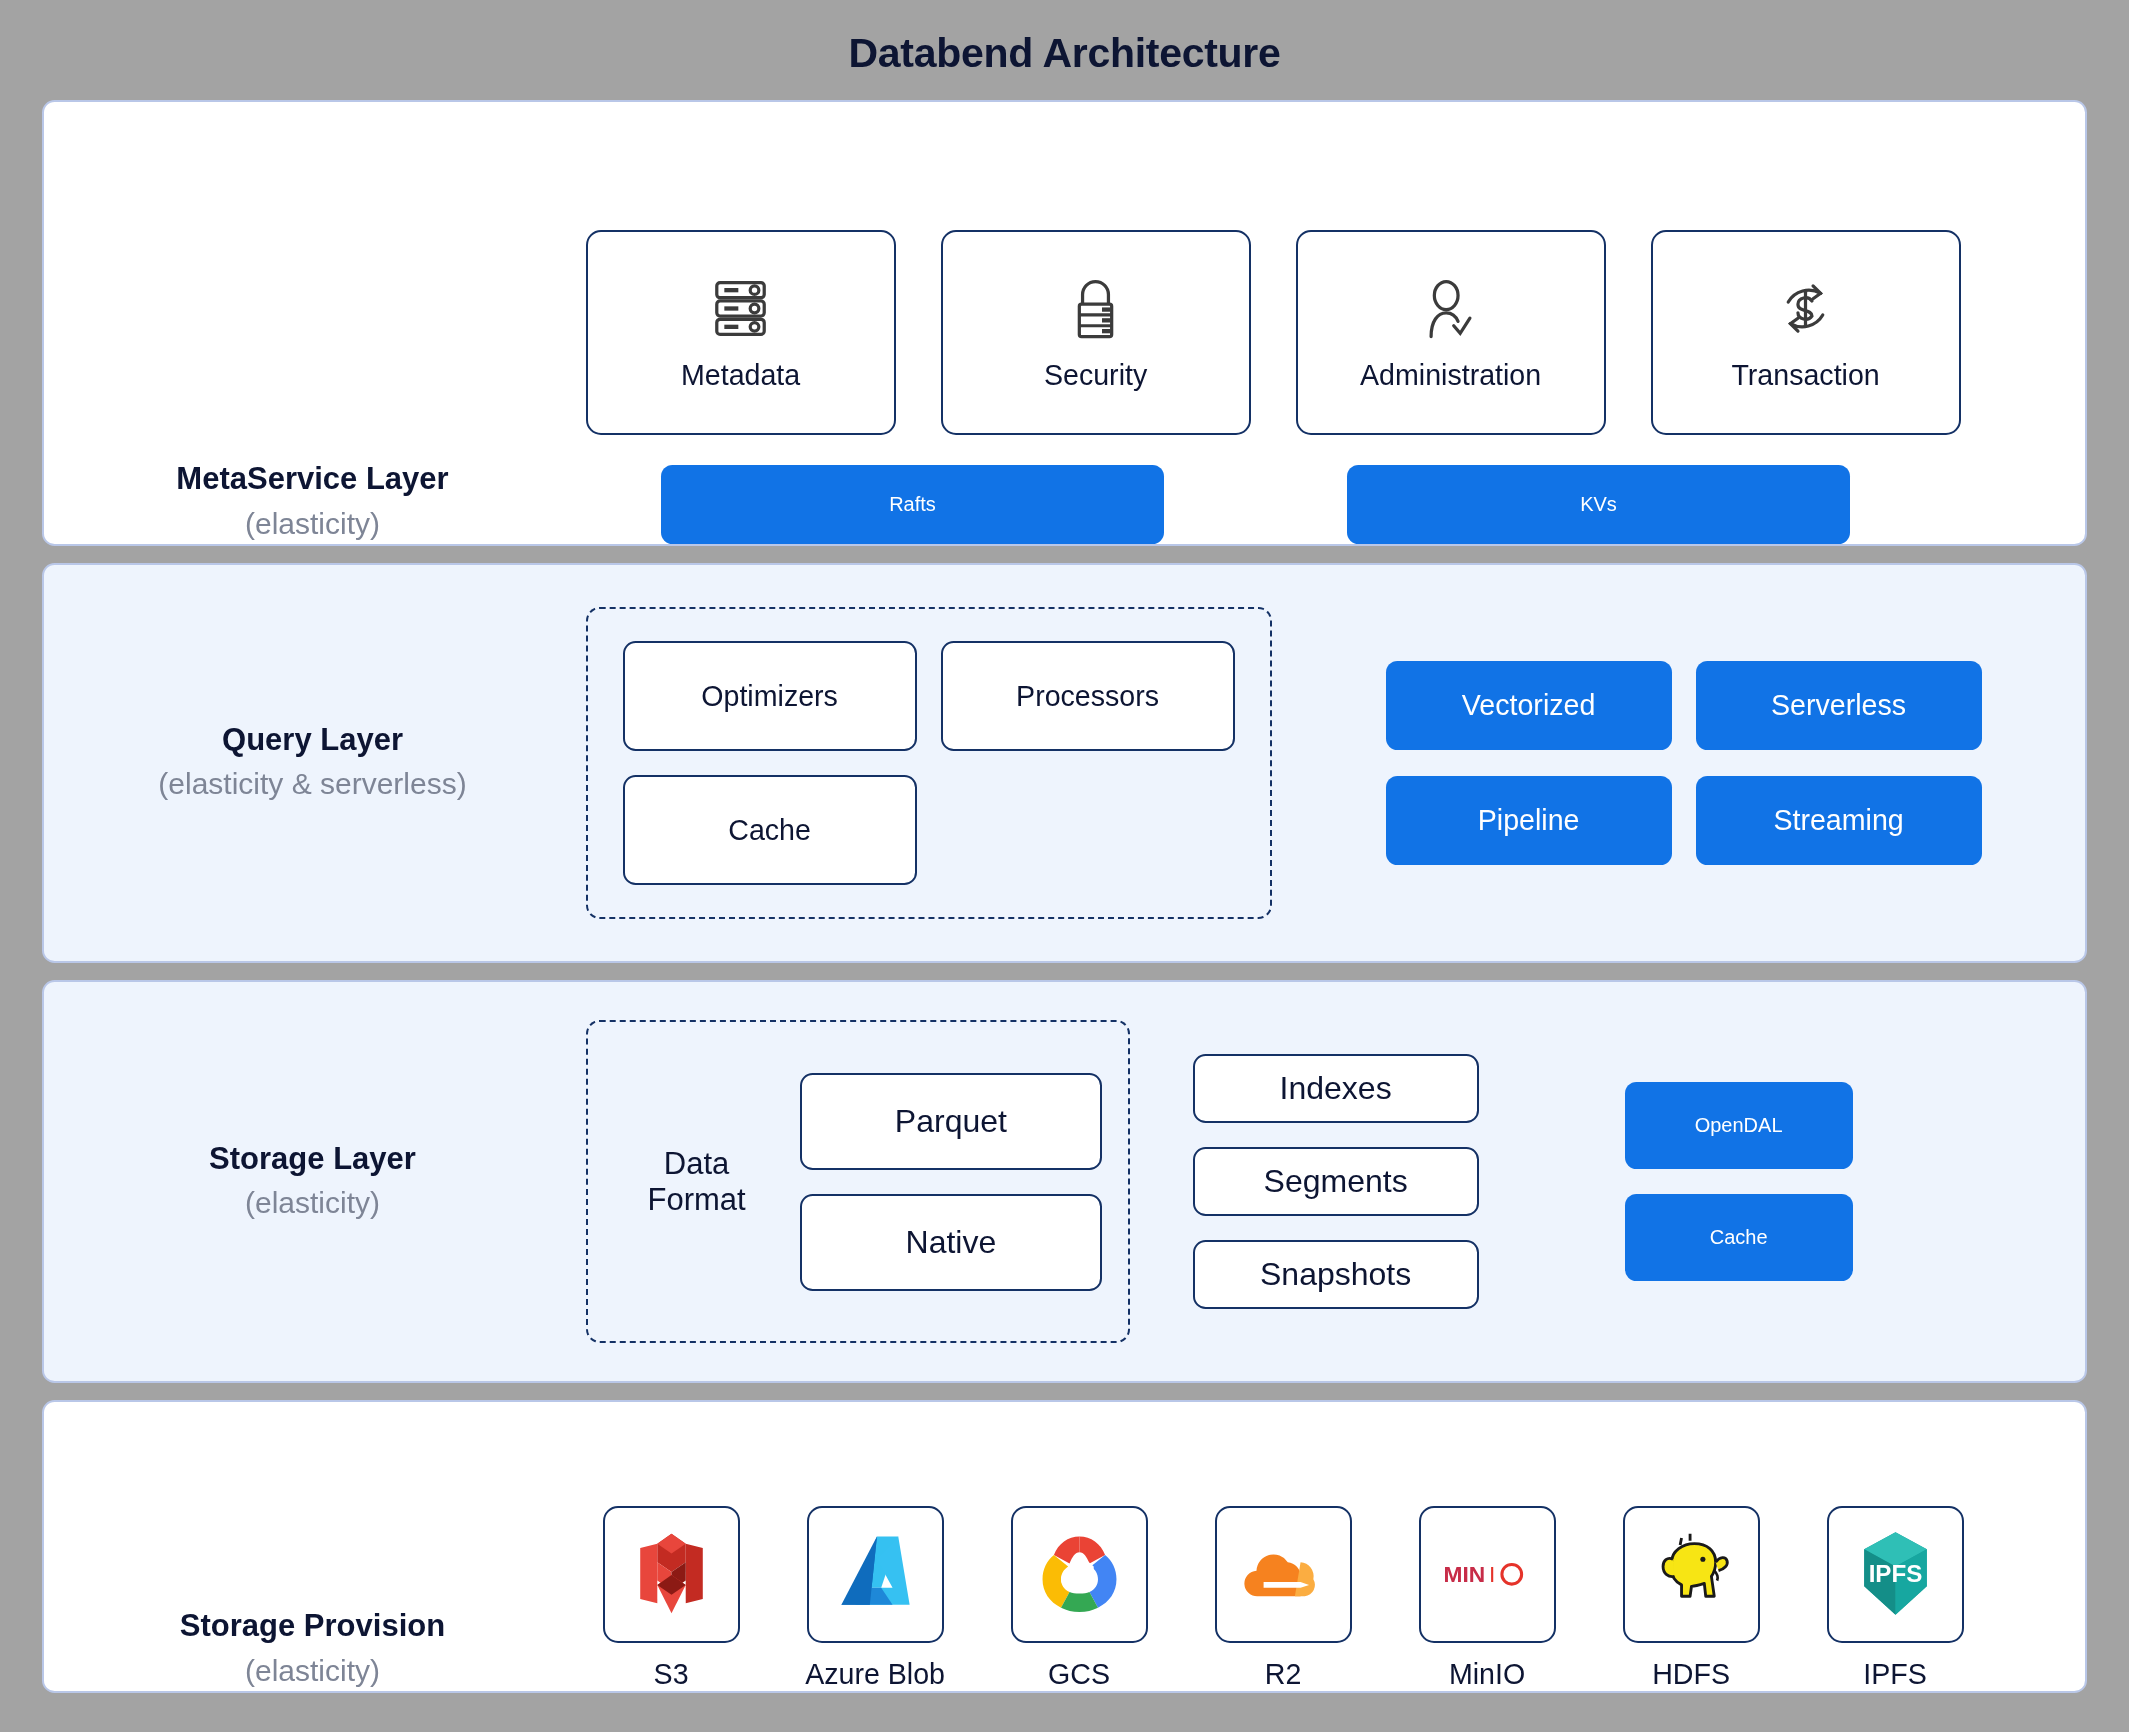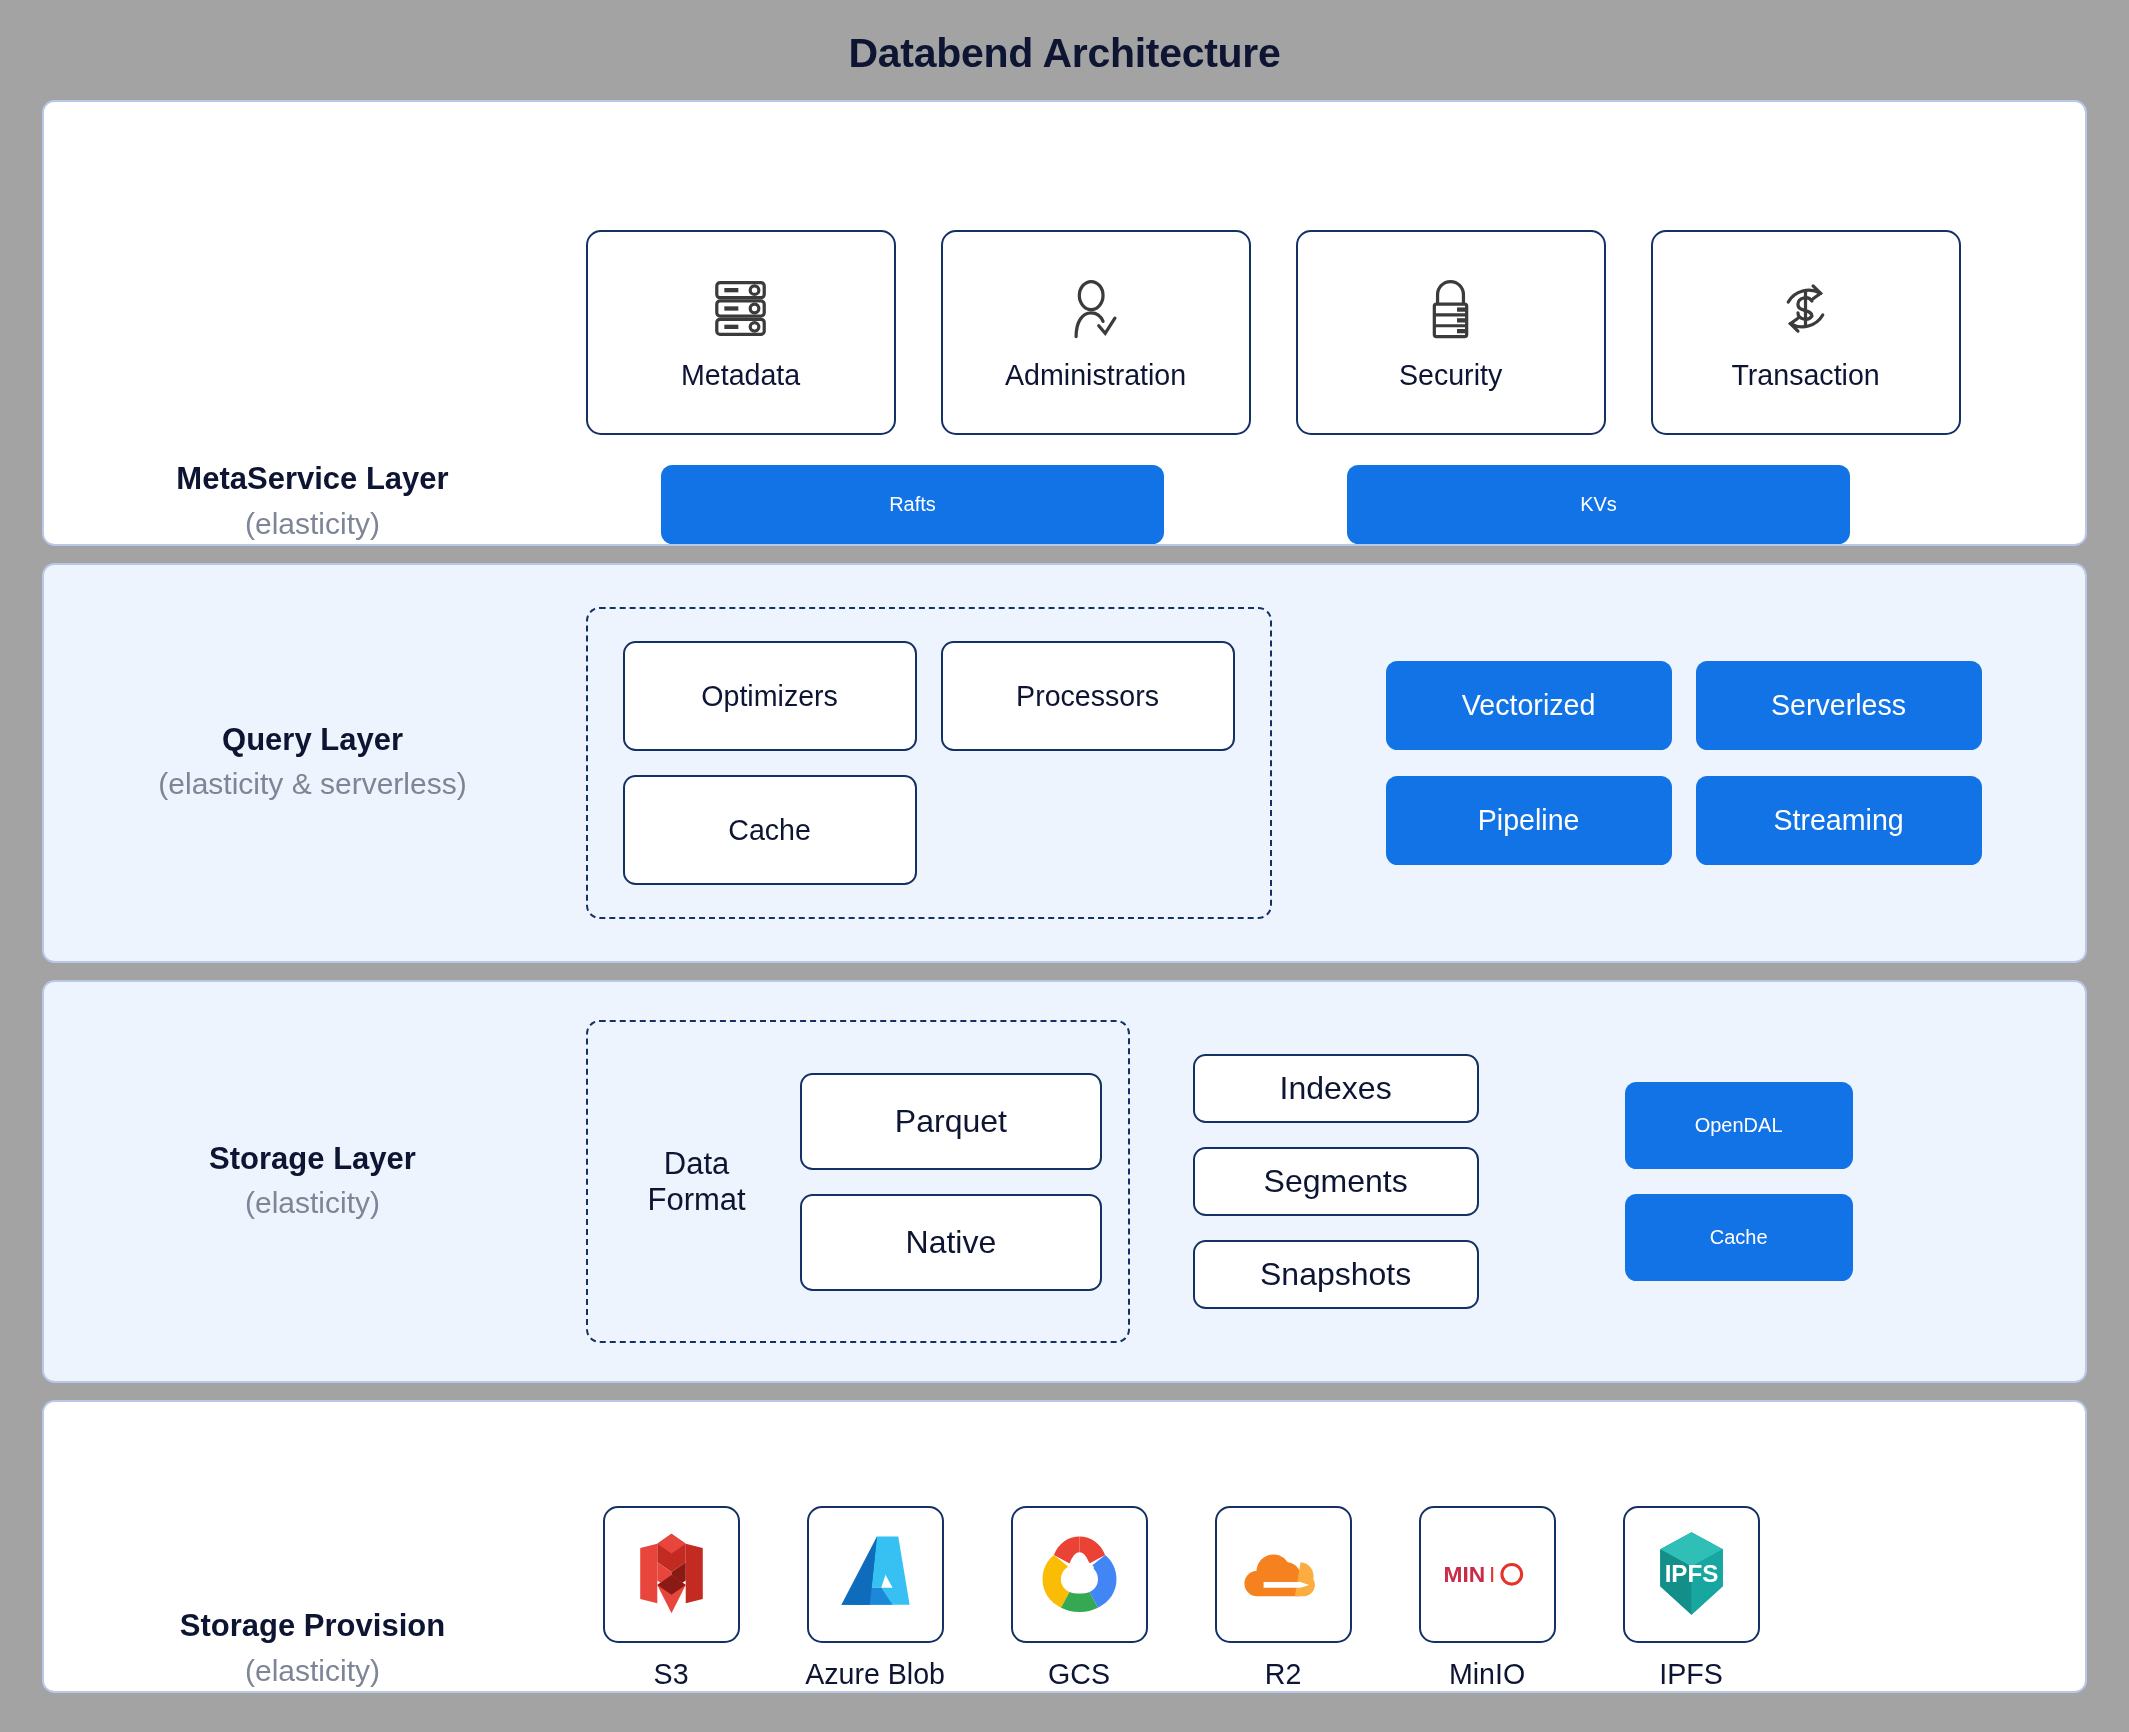--- a/index.html
+++ b/index.html
@@ -225,47 +225,47 @@
                 <circle cx="45" cy="15" r="4"></circle>
                 <circle cx="45" cy="32" r="4"></circle>
                 <circle cx="45" cy="49" r="4"></circle>
               </svg>
             </span>
             <span class="cap">Metadata</span>
           </div>
 
           <div class="meta-card">
             <span>
-              <svg class="meta-icon" viewBox="0 0 64 64" fill="none" stroke="#3b3b3b" stroke-width="3" stroke-linecap="round">
-                <ellipse cx="28" cy="20" rx="11" ry="13"></ellipse>
-                <path d="M14 58 C14 44 20 36 28 36 C33 36 37 39 39 44"></path>
-                <polyline points="35,48 41,55 50,41"></polyline>
-              </svg>
-            </span>
-            <span class="cap">Administration</span>
-          </div>
-
-          <div class="meta-card">
-            <span>
               <svg class="meta-icon" viewBox="0 0 64 64" fill="none" stroke="#3b3b3b" stroke-width="3">
                 <path d="M20 28 V19 a12 12 0 0 1 24 0 V28"></path>
                 <rect x="17" y="28" width="30" height="30" rx="2"></rect>
                 <line x1="17" y1="38" x2="47" y2="38"></line>
                 <line x1="17" y1="48" x2="47" y2="48"></line>
                 <line x1="38" y1="33" x2="46" y2="33" stroke-width="4"></line>
                 <line x1="38" y1="43" x2="46" y2="43" stroke-width="4"></line>
                 <line x1="38" y1="53" x2="46" y2="53" stroke-width="4"></line>
               </svg>
             </span>
             <span class="cap">Security</span>
           </div>
 
           <div class="meta-card">
             <span>
               <svg class="meta-icon" viewBox="0 0 64 64" fill="none" stroke="#3b3b3b" stroke-width="3" stroke-linecap="round">
+                <ellipse cx="28" cy="20" rx="11" ry="13"></ellipse>
+                <path d="M14 58 C14 44 20 36 28 36 C33 36 37 39 39 44"></path>
+                <polyline points="35,48 41,55 50,41"></polyline>
+              </svg>
+            </span>
+            <span class="cap">Administration</span>
+          </div>
+
+          <div class="meta-card">
+            <span>
+              <svg class="meta-icon" viewBox="0 0 64 64" fill="none" stroke="#3b3b3b" stroke-width="3" stroke-linecap="round">
                 <path d="M46 18 A22 22 0 0 0 16 26"></path>
                 <path d="M18 46 A22 22 0 0 0 48 38"></path>
                 <polyline points="39,11 46,18 39,23" fill="none"></polyline>
                 <polyline points="25,53 18,46 25,41" fill="none"></polyline>
                 <path d="M38 25 a7 6 0 0 0 -13 3 c0 8 13 4 13 11 a7 6 0 0 1 -13 -3"></path>
                 <line x1="32" y1="17" x2="32" y2="47"></line>
               </svg>
             </span>
             <span class="cap">Transaction</span>
           </div>
@@ -411,20 +411,35 @@
               <svg viewBox="0 0 120 50">
                 <text x="2" y="36" font-family="Liberation Sans, sans-serif" font-size="30" font-weight="bold" fill="#c72c48">MIN</text>
                 <text x="62" y="36" font-family="Liberation Sans, sans-serif" font-size="30" fill="#e5332a">I</text>
                 <circle cx="92" cy="26" r="13" fill="none" stroke="#e5332a" stroke-width="4"></circle>
               </svg>
             </span>
           </div>
           <div class="prov-cap">MinIO</div>
         </div>
 
+        <div class="prov-item">
+          <div class="prov-tile">
+            <span>
+              <svg viewBox="0 0 64 64">
+                <path d="M18 24 c0 -8 8 -13 16 -13 c9 0 15 5 15 13 c0 4 -1 7 -3 10 l2 14 h-6 l-1 -9 c-3 1 -6 2 -9 2 l-1 7 h-6 l0 -8 c-4 -2 -7 -6 -7 -11 Z" fill="#f7e514" stroke="#1a1a1a" stroke-width="2" stroke-linejoin="round"></path>
+                <path d="M19 22 c-4 -2 -7 1 -7 5 c0 5 4 8 8 7" fill="#f7e514" stroke="#1a1a1a" stroke-width="2"></path>
+                <path d="M49 24 c3 -4 7 -4 8 -1 c1 3 -2 6 -6 7" fill="#f7e514" stroke="#1a1a1a" stroke-width="2"></path>
+                <circle cx="40" cy="22" r="1.8" fill="#1a1a1a"></circle>
+                <path d="M48 30 c2 2 3 5 2 7" fill="none" stroke="#1a1a1a" stroke-width="2"></path>
+                <path d="M24 12 l1 -5 M31 9 l0 -5" stroke="#1a1a1a" stroke-width="2"></path>
+              </svg>
+            </span>
+          </div>
+          <div class="prov-cap">HDFS</div>
+        </div>
 
         <div class="prov-item">
           <div class="prov-tile">
             <span>
               <svg viewBox="0 0 64 64">
                 <polygon points="32,3 54,15 54,41 32,61 10,41 10,15" fill="#19a29b"></polygon>
                 <polygon points="32,3 54,15 32,27 10,15" fill="#2fbfb6"></polygon>
                 <polygon points="10,15 32,27 32,61 10,41" fill="#148e88"></polygon>
                 <polygon points="54,15 32,27 32,61 54,41" fill="#17a7a0"></polygon>
                 <text x="32" y="38" text-anchor="middle" font-family="Liberation Sans, sans-serif" font-size="17" font-weight="bold" fill="#ffffff">IPFS</text>

